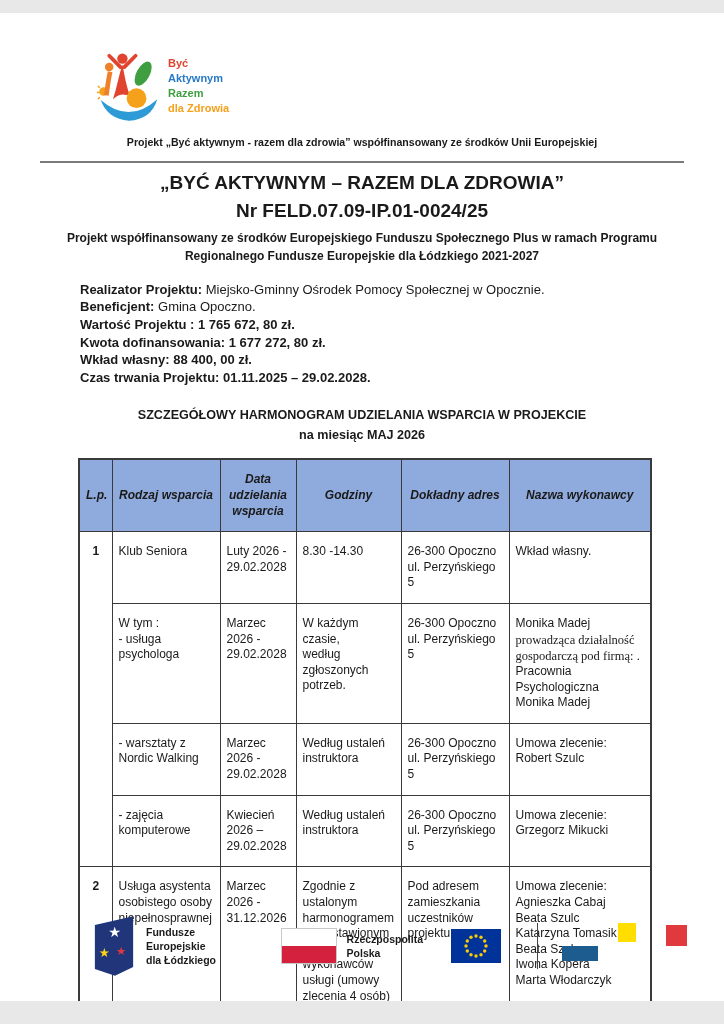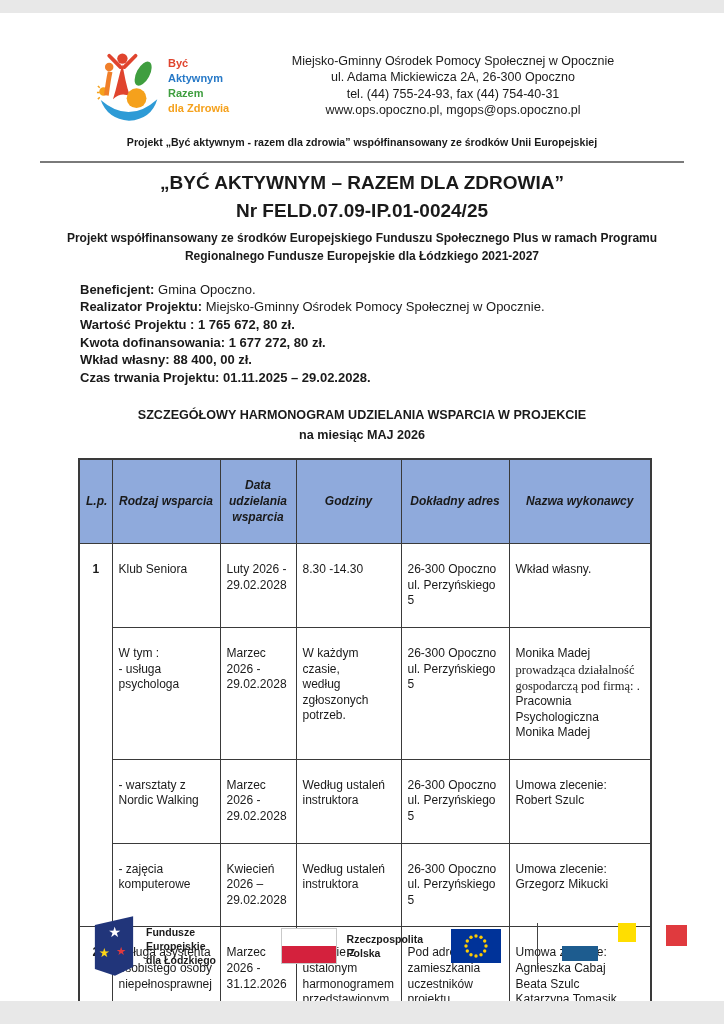--- a/index.html
+++ b/index.html
@@ -23,21 +23,21 @@
   
   .details{margin:16px 0 0 80px;font-size:13px;line-height:1.35;}
   .details .b{font-weight:bold;}
 
   
   .sched-head{text-align:center;font-weight:bold;font-size:12.6px;line-height:1.6;margin-top:19px;}
 
   
   table.sched{margin:13px 0 0 78px;width:572px;table-layout:fixed;border-collapse:collapse;
               font-size:12px;line-height:1.3;border:2px solid #3a3a3a;}
-  table.sched th,table.sched td{border:1px solid #3a3a3a;padding:18px 6px;vertical-align:top;
+  table.sched th,table.sched td{border:1px solid #3a3a3a;padding:12px 6px;vertical-align:top;
               overflow:hidden;}
   table.sched th{background:#8FAADC;font-weight:bold;font-style:italic;text-align:center;
               vertical-align:middle;font-size:12px;}
   td.lp{text-align:center;font-weight:bold;}
   .serif{font-family:"Liberation Serif",serif;font-size:12.5px;}
   tr.r-head{height:44px;} tr.r1{height:48px;} tr.r2{height:92px;}
   tr.r3{height:68px;} tr.r4{height:68px;} tr.r5{height:121px;}
 
   
   .footer{position:absolute;left:0;right:0;top:902px;display:flex;align-items:center;
@@ -76,44 +76,38 @@
         <circle cx="43" cy="53" r="10.5" fill="#f5a11c"></circle>
         <path d="M5 55 Q 35 81 65 54 Q 59 75 35 77 Q 12 75 5 55 Z" fill="#2e9bd6"></path>
       </svg>
       <div class="logo-text">
         <div class="lt1">Być</div>
         <div class="lt2">Aktywnym</div>
         <div class="lt3">Razem</div>
         <div class="lt4">dla Zdrowia</div>
       </div>
     </div>
-    <div class="org-block">
-      <div>Miejsko-Gminny Ośrodek Pomocy Społecznej w Opocznie</div>
-      <div>ul. Adama Mickiewicza 2A, 26-300 Opoczno</div>
-      <div>tel. (44) 755-24-93, fax (44) 754-40-31</div>
-      <div>www.ops.opoczno.pl, mgops@ops.opoczno.pl</div>
-    </div>
   </div>
 
   <div class="funding">
     <div>Projekt „Być aktywnym - razem dla zdrowia” współfinansowany ze środków Unii Europejskiej</div>
   </div>
 
   <hr class="rule">
 
   <div class="title">
     <div>„BYĆ AKTYWNYM – RAZEM DLA ZDROWIA”</div>
     <div>Nr FELD.07.09-IP.01-0024/25</div>
   </div>
   <div class="subtitle pre">Projekt współfinansowany ze środków Europejskiego Funduszu Społecznego Plus w ramach Programu
 Regionalnego Fundusze Europejskie dla Łódzkiego 2021-2027</div>
 
   <div class="details">
+    <div><span class="b">Realizator Projektu:</span><span> Miejsko-Gminny Ośrodek Pomocy Społecznej w Opocznie.</span></div>
     <div><span class="b">Beneficjent:</span><span> Gmina Opoczno.</span></div>
-    <div><span class="b">Realizator Projektu:</span><span> Miejsko-Gminny Ośrodek Pomocy Społecznej w Opocznie.</span></div>
     <div><span class="b">Wartość Projektu : 1 765 672, 80 zł.</span><span></span></div>
     <div><span class="b">Kwota dofinansowania: 1 677 272, 80 zł.</span><span></span></div>
     <div><span class="b">Wkład własny: 88 400, 00 zł.</span><span></span></div>
     <div><span class="b">Czas trwania Projektu: 01.11.2025 – 29.02.2028.</span><span></span></div>
   </div>
 
   <div class="sched-head">
     <div>SZCZEGÓŁOWY HARMONOGRAM UDZIELANIA WSPARCIA W PROJEKCIE</div>
     <div>na miesiąc MAJ 2026</div>
   </div>

